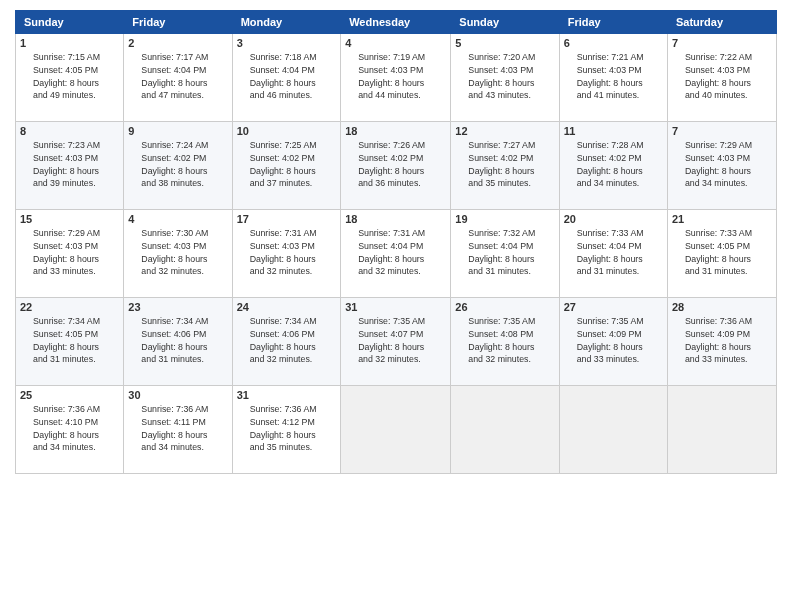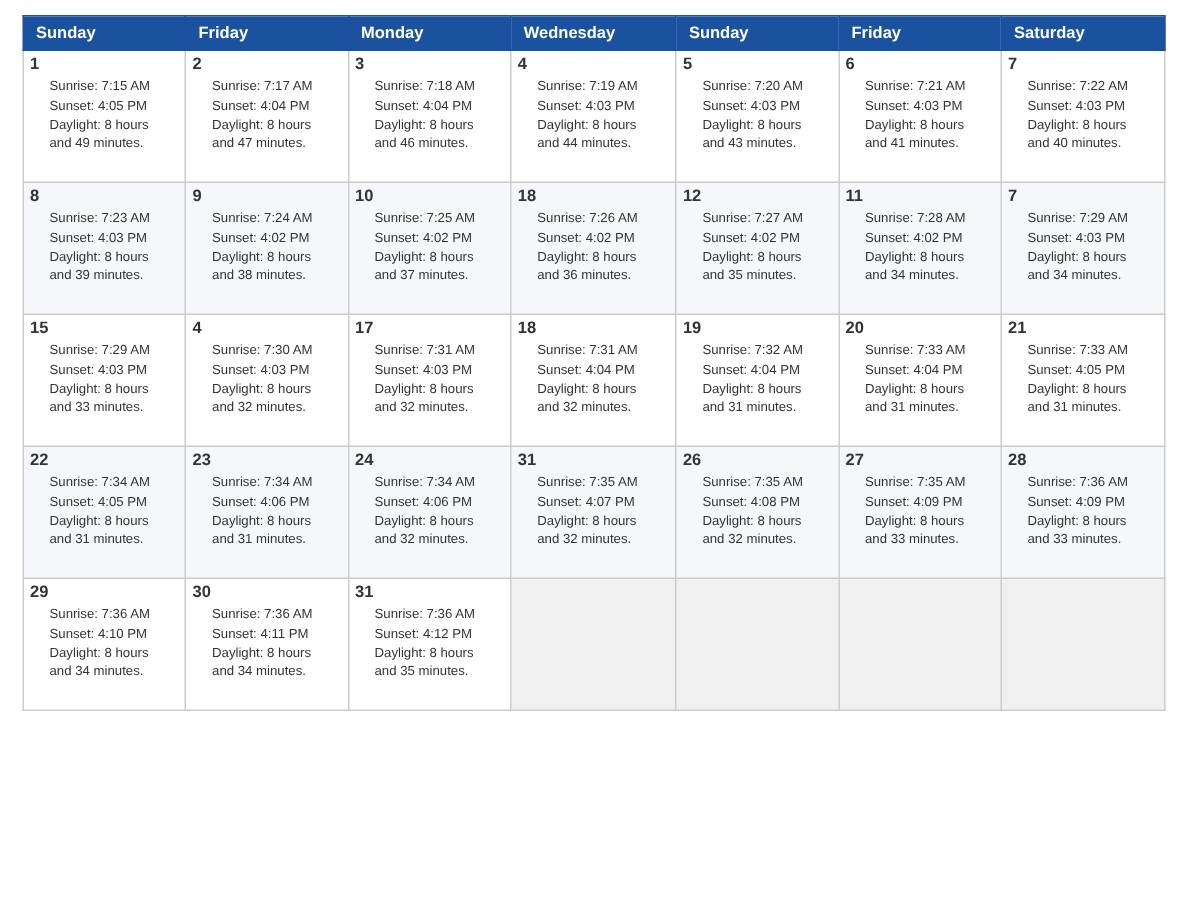--- a/index.html
+++ b/index.html
@@ -213,21 +213,21 @@
         <span class="day-num">27</span>
         <div class="day-info">Sunrise: 7:35 AM<br>Sunset: 4:09 PM<br>Daylight: 8 hours<br>and 33 minutes.</div>
       </td>
           <td>
         <span class="day-num">28</span>
         <div class="day-info">Sunrise: 7:36 AM<br>Sunset: 4:09 PM<br>Daylight: 8 hours<br>and 33 minutes.</div>
       </td>
         </tr>
         <tr>
           <td>
-        <span class="day-num">29</span>
+        <span class="day-num">25</span>
         <div class="day-info">Sunrise: 7:36 AM<br>Sunset: 4:10 PM<br>Daylight: 8 hours<br>and 34 minutes.</div>
       </td>
           <td>
         <span class="day-num">30</span>
         <div class="day-info">Sunrise: 7:36 AM<br>Sunset: 4:11 PM<br>Daylight: 8 hours<br>and 34 minutes.</div>
       </td>
           <td>
         <span class="day-num">31</span>
         <div class="day-info">Sunrise: 7:36 AM<br>Sunset: 4:12 PM<br>Daylight: 8 hours<br>and 35 minutes.</div>
       </td>

